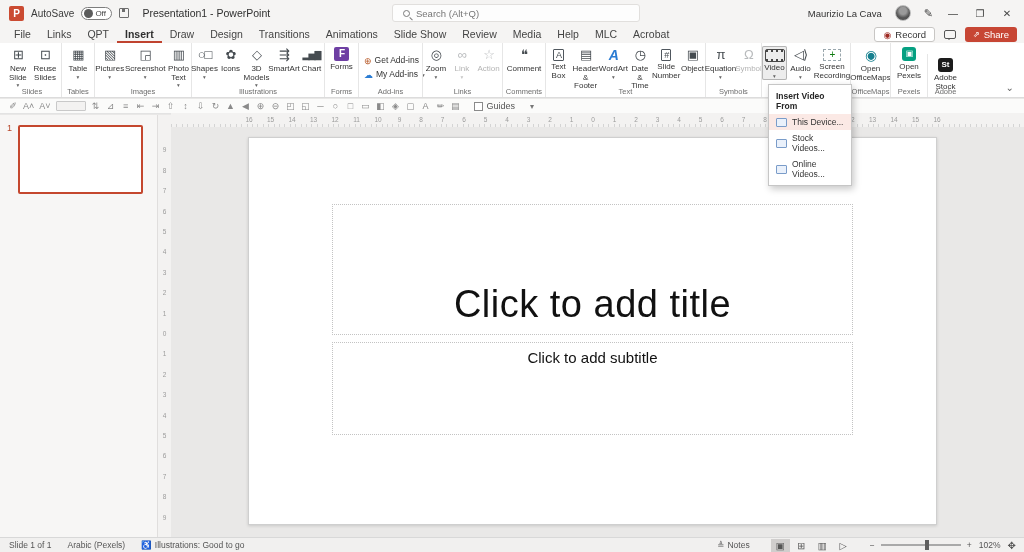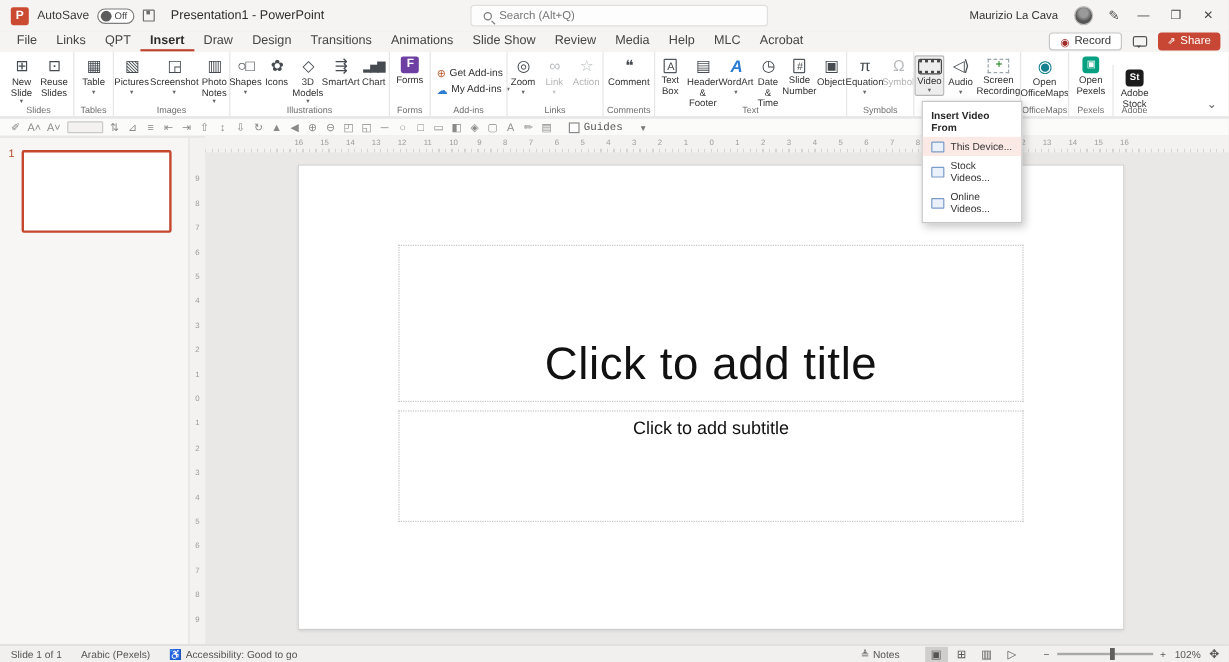--- a/index.html
+++ b/index.html
@@ -71,21 +71,21 @@
   .ricon.adobe { background:#1c1c1c; color:#fff; width:15px; height:14px; border-radius:3px; font-size:8px; font-weight:bold; letter-spacing:0; }
   .ricon.cloud { color:#2b7cd3; }
   .ricon.store { color:#b85c2c; }
 
   
   .qatbar { position:absolute; left:0; top:99px; width:1024px; height:15px; background:#fbfbfa; border-bottom:1px solid #e3e3e3; display:flex; align-items:center; gap:5px; padding-left:8px; }
   .qat-icon { font-size:9px; color:#8a8a8a; min-width:10px; text-align:center; }
   .qat-icon.box { width:30px; height:10px; border:1px solid #c9c9c9; background:#f3f2f1; border-radius:1px; }
   .guides-wrap { display:flex; align-items:center; gap:4px; margin-left:8px; }
   .checkbox { width:9px; height:9px; border:1px solid #8a8a8a; background:#fff; }
-  .guides-label { font-size:9px; color:#555;font-family:Liberation Mono, monospace; }
+  .guides-label { font-size:9px; color:#555; }
   .qat-more { font-size:8px; color:#777; margin-left:10px; }
 
   
   .thumbpanel { position:absolute; left:0; top:115px; width:158px; height:422px; background:#f7f6f5; border-right:1px solid #e0dedd; }
   .thumb-num { position:absolute; left:7px; top:8px; font-size:9px; color:#b7472a; }
   .thumb { position:absolute; left:18px; top:10px; width:125px; height:69px; background:#fff; border:2px solid #c4472e; border-radius:2px; }
   .vruler { position:absolute; left:158px; top:115px; width:13px; height:422px; background:#f3f2f1; }
   .vnum { position:absolute; left:0; width:13px; text-align:center; transform:translateY(-50%); font-size:6.5px; color:#9b9b9b; }
   .hruler { position:absolute; left:171px; top:113px; width:853px; height:14px; background:#f3f2f1;
       background-image:repeating-linear-gradient(90deg,#d4d4d4 0 1px,transparent 1px 5.4px);
@@ -213,21 +213,21 @@
             <span class="rcaret">▾</span>
           </div>
           <div class="rbtn">
             <span class="ricon">◲</span>
             <span class="rlabel">Screenshot</span>
             <span class="rcaret">▾</span>
           </div>
           <div class="rbtn">
             <span class="ricon">▥</span>
             <span class="rlabel">Photo
-Notes</span>
+Text</span>
             <span class="rcaret">▾</span>
           </div>
         </div>
         <div class="rgl">Images</div>
       </div>
       <div class="rgroup" style="width: 133px;">
         <div class="rbtns">
           <div class="rbtn">
             <span class="ricon">○□</span>
             <span class="rlabel">Shapes</span>
@@ -534,21 +534,21 @@
       </div>
     </div>
 </div>
 
 <div class="statusbar">
   <div class="sb-left">
     <span>Slide 1 of 1</span>
     <span>Arabic (Pexels)</span>
     <span class="sb-acc">
       <span>♿</span>
-      <span>Accessibility: Good to go</span>
+      <span>Illustrations: Good to go</span>
     </span>
   </div>
   <div class="sb-right">
     <span class="notes-btn">
       <span>≜</span>
       <span>Notes</span>
     </span>
     <span style="display:flex;gap:2px">
         <span class="viewbtn selected">▣</span>
         <span class="viewbtn">⊞</span>

